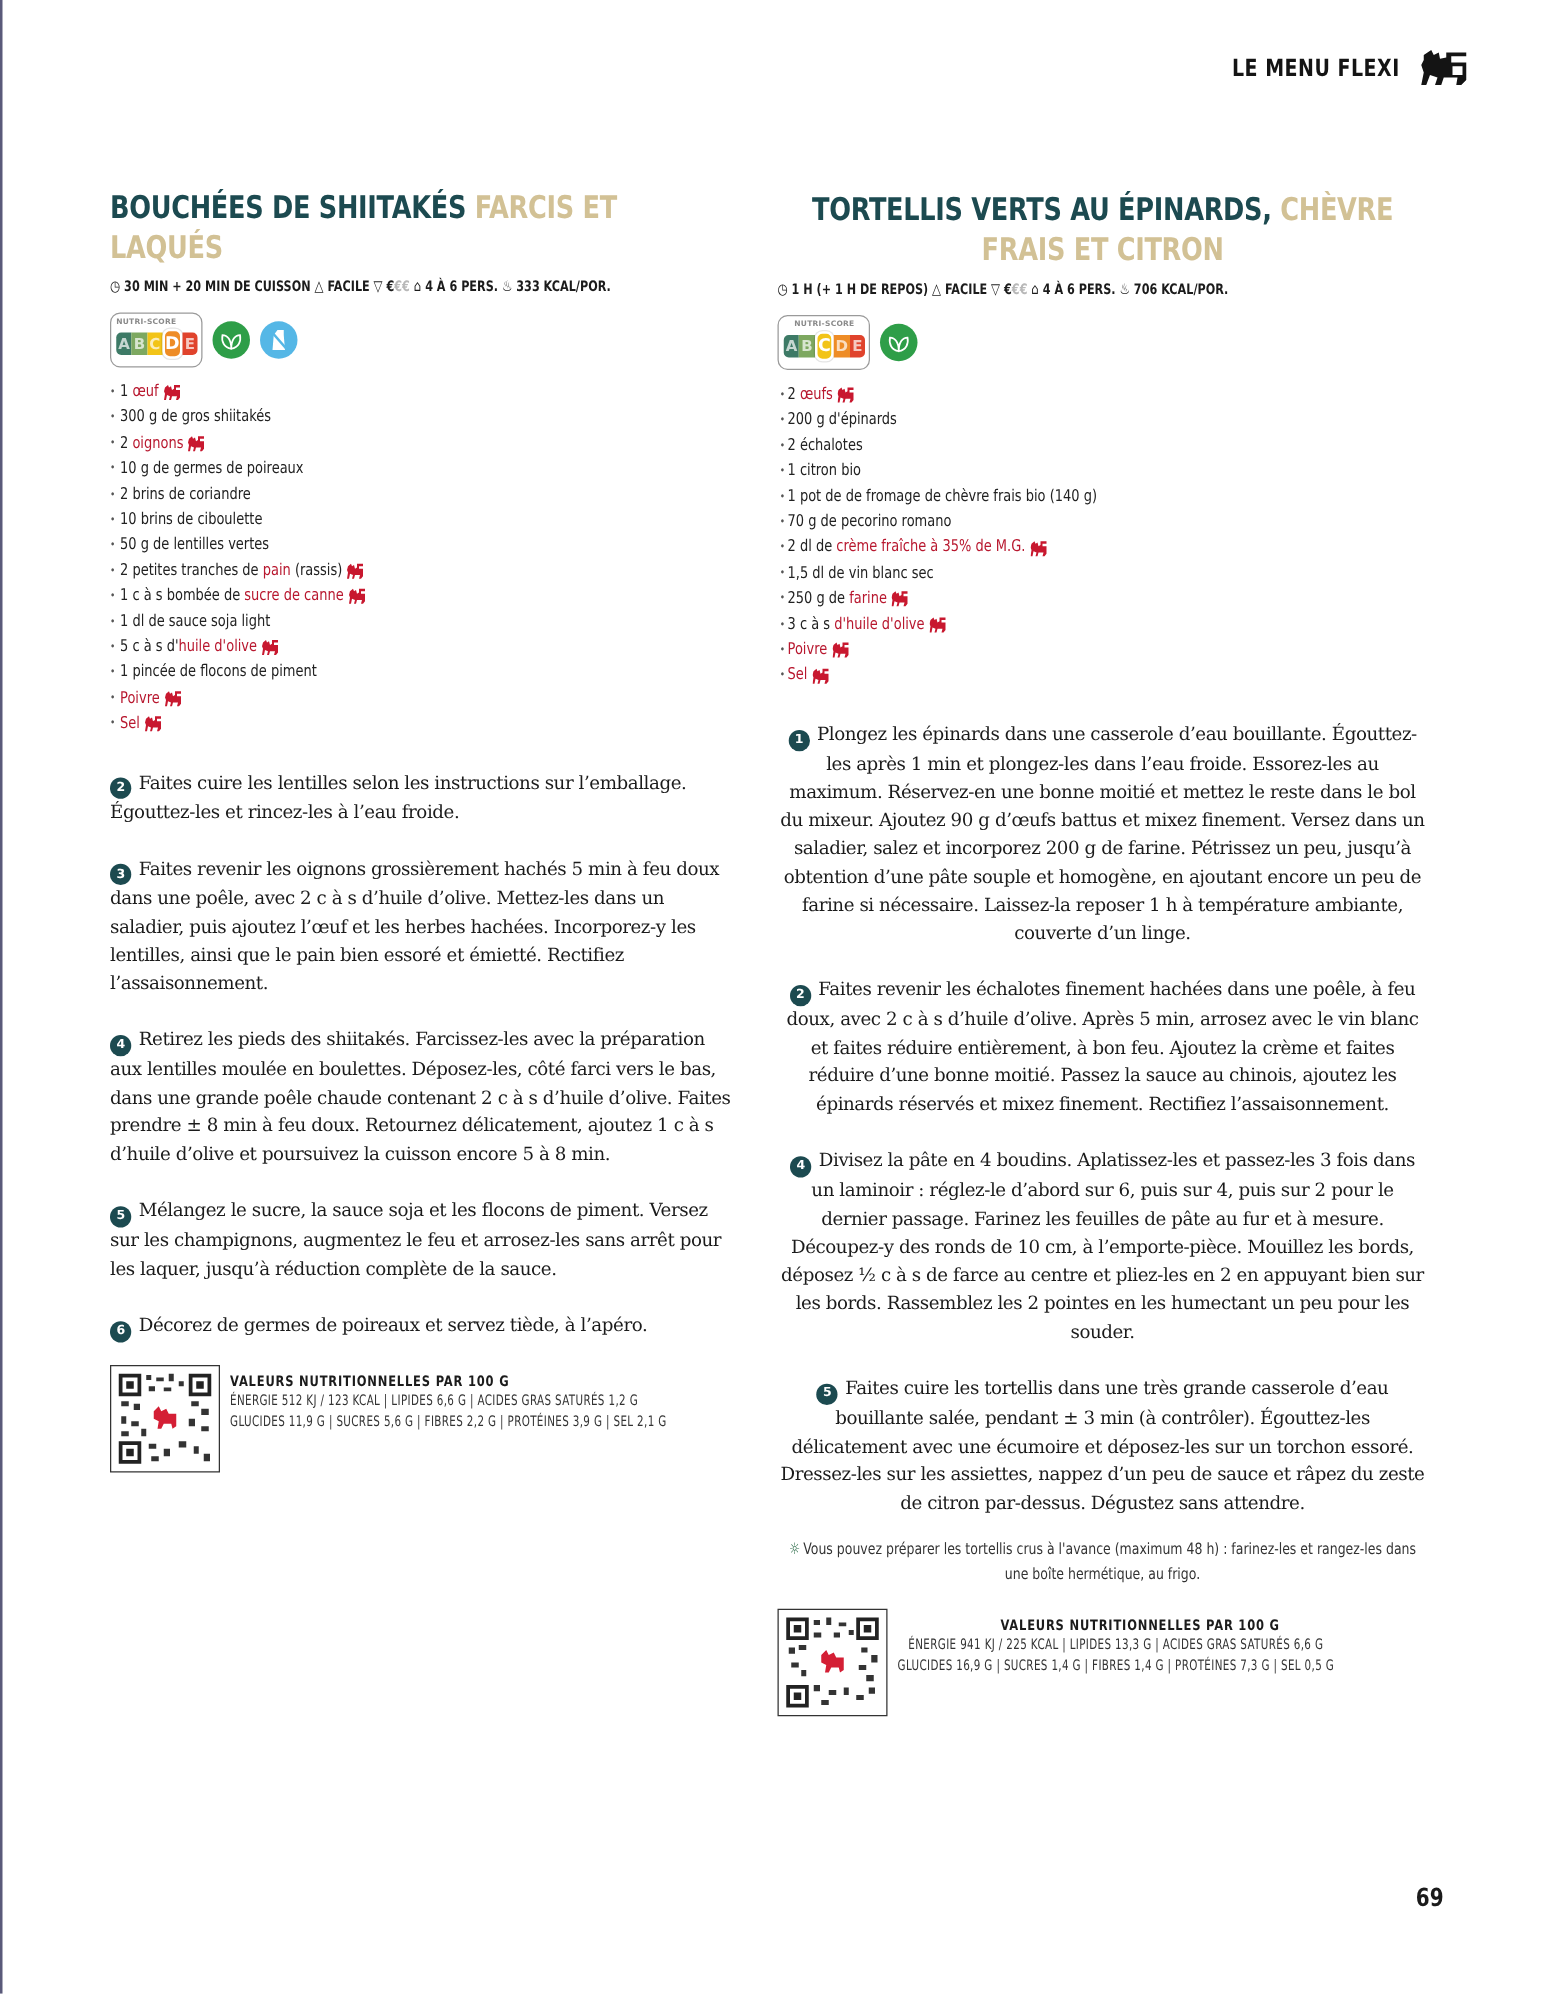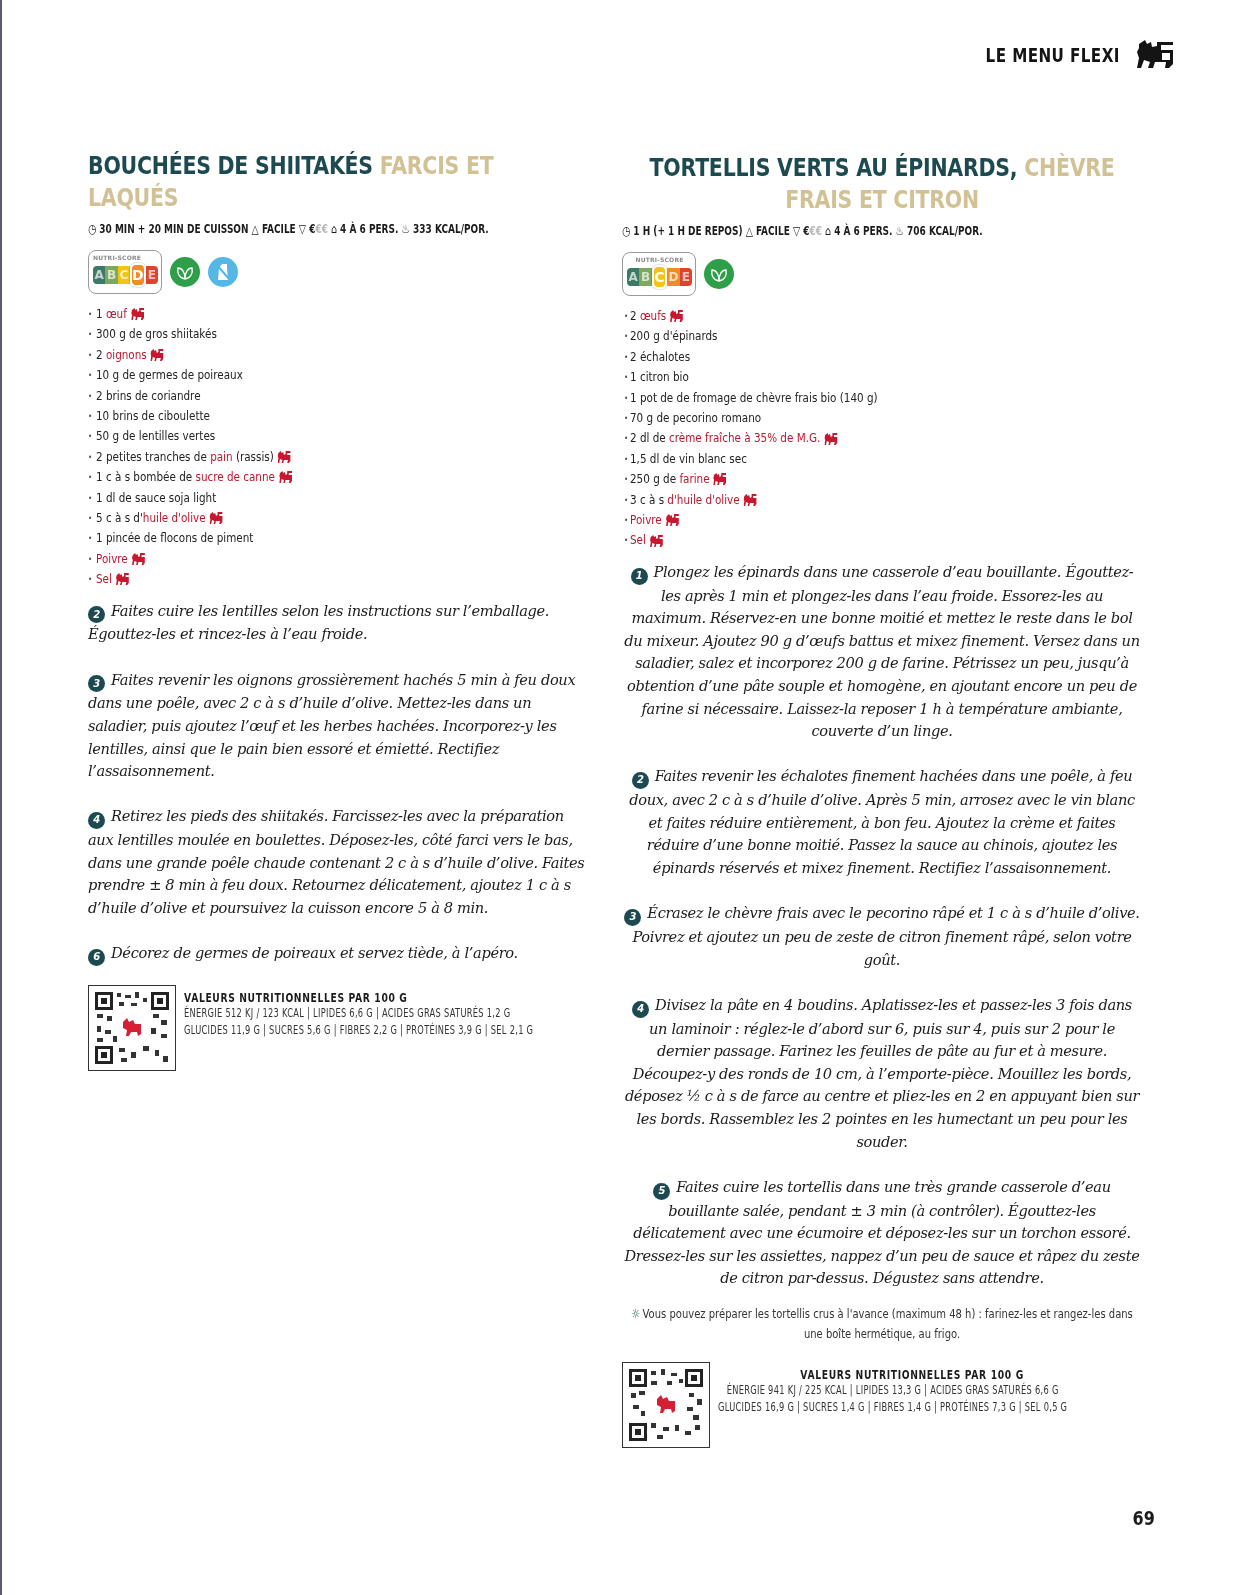--- a/index.html
+++ b/index.html
@@ -37,21 +37,21 @@
     .badge-round { width: 30px; height: 30px; border-radius: 50%; display: flex; align-items: center; justify-content: center; }
     .badge-veg { background: #2e9e48; }
     .badge-nolactose { background: #55b7e6; }
 
     .ingredients { list-style: none; margin-top: 10px; }
     .ingredients li { font-family: "DejaVu Sans", sans-serif; font-size: 13px; line-height: 20.4px; color: #222; display: flex; align-items: center; transform: scaleX(0.8); transform-origin: left center; width: 125%; white-space: nowrap; }
     .ingredients li .bullet { display: inline-block; width: 10px; color: #555; font-size: 9px; }
     .ingredients li .red { color: #b8182f; }
     .lion-mini { display: inline-block; margin-left: 5px; width: 17px; height: 14px; }
 
-    .steps { margin-top: 10px; font-style: italic; }
+    .steps { margin-top: 26px; }
     .step { font-family: "DejaVu Serif", serif; font-size: 14.6px; line-height: 22.6px; color: #1b1b1b; margin-bottom: 22.6px; letter-spacing: -0.35px; }
     .step-num { display: inline-flex; width: 17px; height: 17px; border-radius: 50%; background: #1c4a50; color: #fff; font-family: "DejaVu Sans", sans-serif; font-weight: bold; font-size: 10px; align-items: center; justify-content: center; margin-right: 6px; vertical-align: -2px; }
 
     .tip { font-family: "DejaVu Sans", sans-serif; font-size: 12.5px; line-height: 20px; color: #333; transform: scaleX(0.8); transform-origin: left top; width: 125%; margin-top: -8px; }
     .tip-icon { display: inline-block; color: #2b6b48; margin-right: 3px; }
 
     .nutrition-box { display: flex; gap: 8px; margin-top: 12px; }
     .qr { width: 88px; height: 86px; border: 1.5px solid #333; background: #fff; padding: 4px; position: relative; }
     .nut-text { padding-top: 6px; }
     .nut-title { font-family: "DejaVu Sans", sans-serif; font-weight: bold; font-size: 11.5px; letter-spacing: 0.8px; color: #1b1b1b; transform: scaleX(0.8); transform-origin: left center; white-space: nowrap; }
@@ -221,20 +221,21 @@
         <span class="lion-mini"><svg viewBox="0 0 17 14" width="17" height="14">
             <path d="M1 3 L4 1 L5 3 L7 2 L8 5 L10 4 L10 1 L16 1 L16 3 L12 3 L12 5 L16 5 L16 11 L14 13 L12 13 L13 10 L8 10 L7 13 L5 13 L6 10 L3 9 L2 13 L0 13 L1 8 L0 6 Z" fill="#c8182f"></path>
           </svg></span>
       </li>
     </ul>
 
   <div class="steps" id="steps-left">
       <p class="step"><span class="step-num">2</span><span>Faites cuire les lentilles selon les instructions sur l’emballage. Égouttez-les et rincez-les à l’eau froide.</span></p>
       <p class="step"><span class="step-num">3</span><span>Faites revenir les oignons grossièrement hachés 5 min à feu doux dans une poêle, avec 2 c à s d’huile d’olive. Mettez-les dans un saladier, puis ajoutez l’œuf et les herbes hachées. Incorporez-y les lentilles, ainsi que le pain bien essoré et émietté. Rectifiez l’assaisonnement.</span></p>
       <p class="step"><span class="step-num">4</span><span>Retirez les pieds des shiitakés. Farcissez-les avec la préparation aux lentilles moulée en boulettes. Déposez-les, côté farci vers le bas, dans une grande poêle chaude contenant 2 c à s d’huile d’olive. Faites prendre ± 8 min à feu doux. Retournez délicatement, ajoutez 1 c à s d’huile d’olive et poursuivez la cuisson encore 5 à 8 min.</span></p>
+      <p class="step"><span class="step-num">5</span><span>Mélangez le sucre, la sauce soja et les flocons de piment. Versez sur les champignons, augmentez le feu et arrosez-les sans arrêt pour les laquer, jusqu’à réduction complète de la sauce.</span></p>
       <p class="step"><span class="step-num">6</span><span>Décorez de germes de poireaux et servez tiède, à l’apéro.</span></p>
     </div>
 
   <div class="nutrition-box" style="margin-top:-4px;">
     <div class="qr">
       <svg width="78" height="76" viewBox="0 0 78 76">
         <rect x="2" y="2" width="18" height="18" fill="#222"></rect>
           <rect x="5" y="5" width="12" height="12" fill="#fff"></rect>
           <rect x="8" y="8" width="6" height="6" fill="#222"></rect>
         <rect x="58" y="2" width="18" height="18" fill="#222"></rect>
@@ -405,21 +406,20 @@
         <span style="white-space: pre;"></span>
         <span class="lion-mini"><svg viewBox="0 0 17 14" width="17" height="14">
             <path d="M1 3 L4 1 L5 3 L7 2 L8 5 L10 4 L10 1 L16 1 L16 3 L12 3 L12 5 L16 5 L16 11 L14 13 L12 13 L13 10 L8 10 L7 13 L5 13 L6 10 L3 9 L2 13 L0 13 L1 8 L0 6 Z" fill="#c8182f"></path>
           </svg></span>
       </li>
     </ul>
 
   <div class="steps" id="steps-right">
       <p class="step"><span class="step-num">1</span><span>Plongez les épinards dans une casserole d’eau bouillante. Égouttez-les après 1 min et plongez-les dans l’eau froide. Essorez-les au maximum. Réservez-en une bonne moitié et mettez le reste dans le bol du mixeur. Ajoutez 90 g d’œufs battus et mixez finement. Versez dans un saladier, salez et incorporez 200 g de farine. Pétrissez un peu, jusqu’à obtention d’une pâte souple et homogène, en ajoutant encore un peu de farine si nécessaire. Laissez-la reposer 1 h à température ambiante, couverte d’un linge.</span></p>
       <p class="step"><span class="step-num">2</span><span>Faites revenir les échalotes finement hachées dans une poêle, à feu doux, avec 2 c à s d’huile d’olive. Après 5 min, arrosez avec le vin blanc et faites réduire entièrement, à bon feu. Ajoutez la crème et faites réduire d’une bonne moitié. Passez la sauce au chinois, ajoutez les épinards réservés et mixez finement. Rectifiez l’assaisonnement.</span></p>
-      <p class="step"><span class="step-num">3</span><span>Écrasez le chèvre frais avec le pecorino râpé et 1 c à s d’huile d’olive. Poivrez et ajoutez un peu de zeste de citron finement râpé, selon votre goût.</span></p>
       <p class="step"><span class="step-num">4</span><span>Divisez la pâte en 4 boudins. Aplatissez-les et passez-les 3 fois dans un laminoir : réglez-le d’abord sur 6, puis sur 4, puis sur 2 pour le dernier passage. Farinez les feuilles de pâte au fur et à mesure. Découpez-y des ronds de 10 cm, à l’emporte-pièce. Mouillez les bords, déposez ½ c à s de farce au centre et pliez-les en 2 en appuyant bien sur les bords. Rassemblez les 2 pointes en les humectant un peu pour les souder.</span></p>
       <p class="step"><span class="step-num">5</span><span>Faites cuire les tortellis dans une très grande casserole d’eau bouillante salée, pendant ± 3 min (à contrôler). Égouttez-les délicatement avec une écumoire et déposez-les sur un torchon essoré. Dressez-les sur les assiettes, nappez d’un peu de sauce et râpez du zeste de citron par-dessus. Dégustez sans attendre.</span></p>
     </div>
 
   <div class="tip">
     <span class="tip-icon">☼</span><span>Vous pouvez préparer les tortellis crus à l'avance (maximum 48 h) : farinez-les et rangez-les dans une boîte hermétique, au frigo.</span>
   </div>
 
   <div class="nutrition-box" style="margin-top:18px;">
     <div class="qr">

